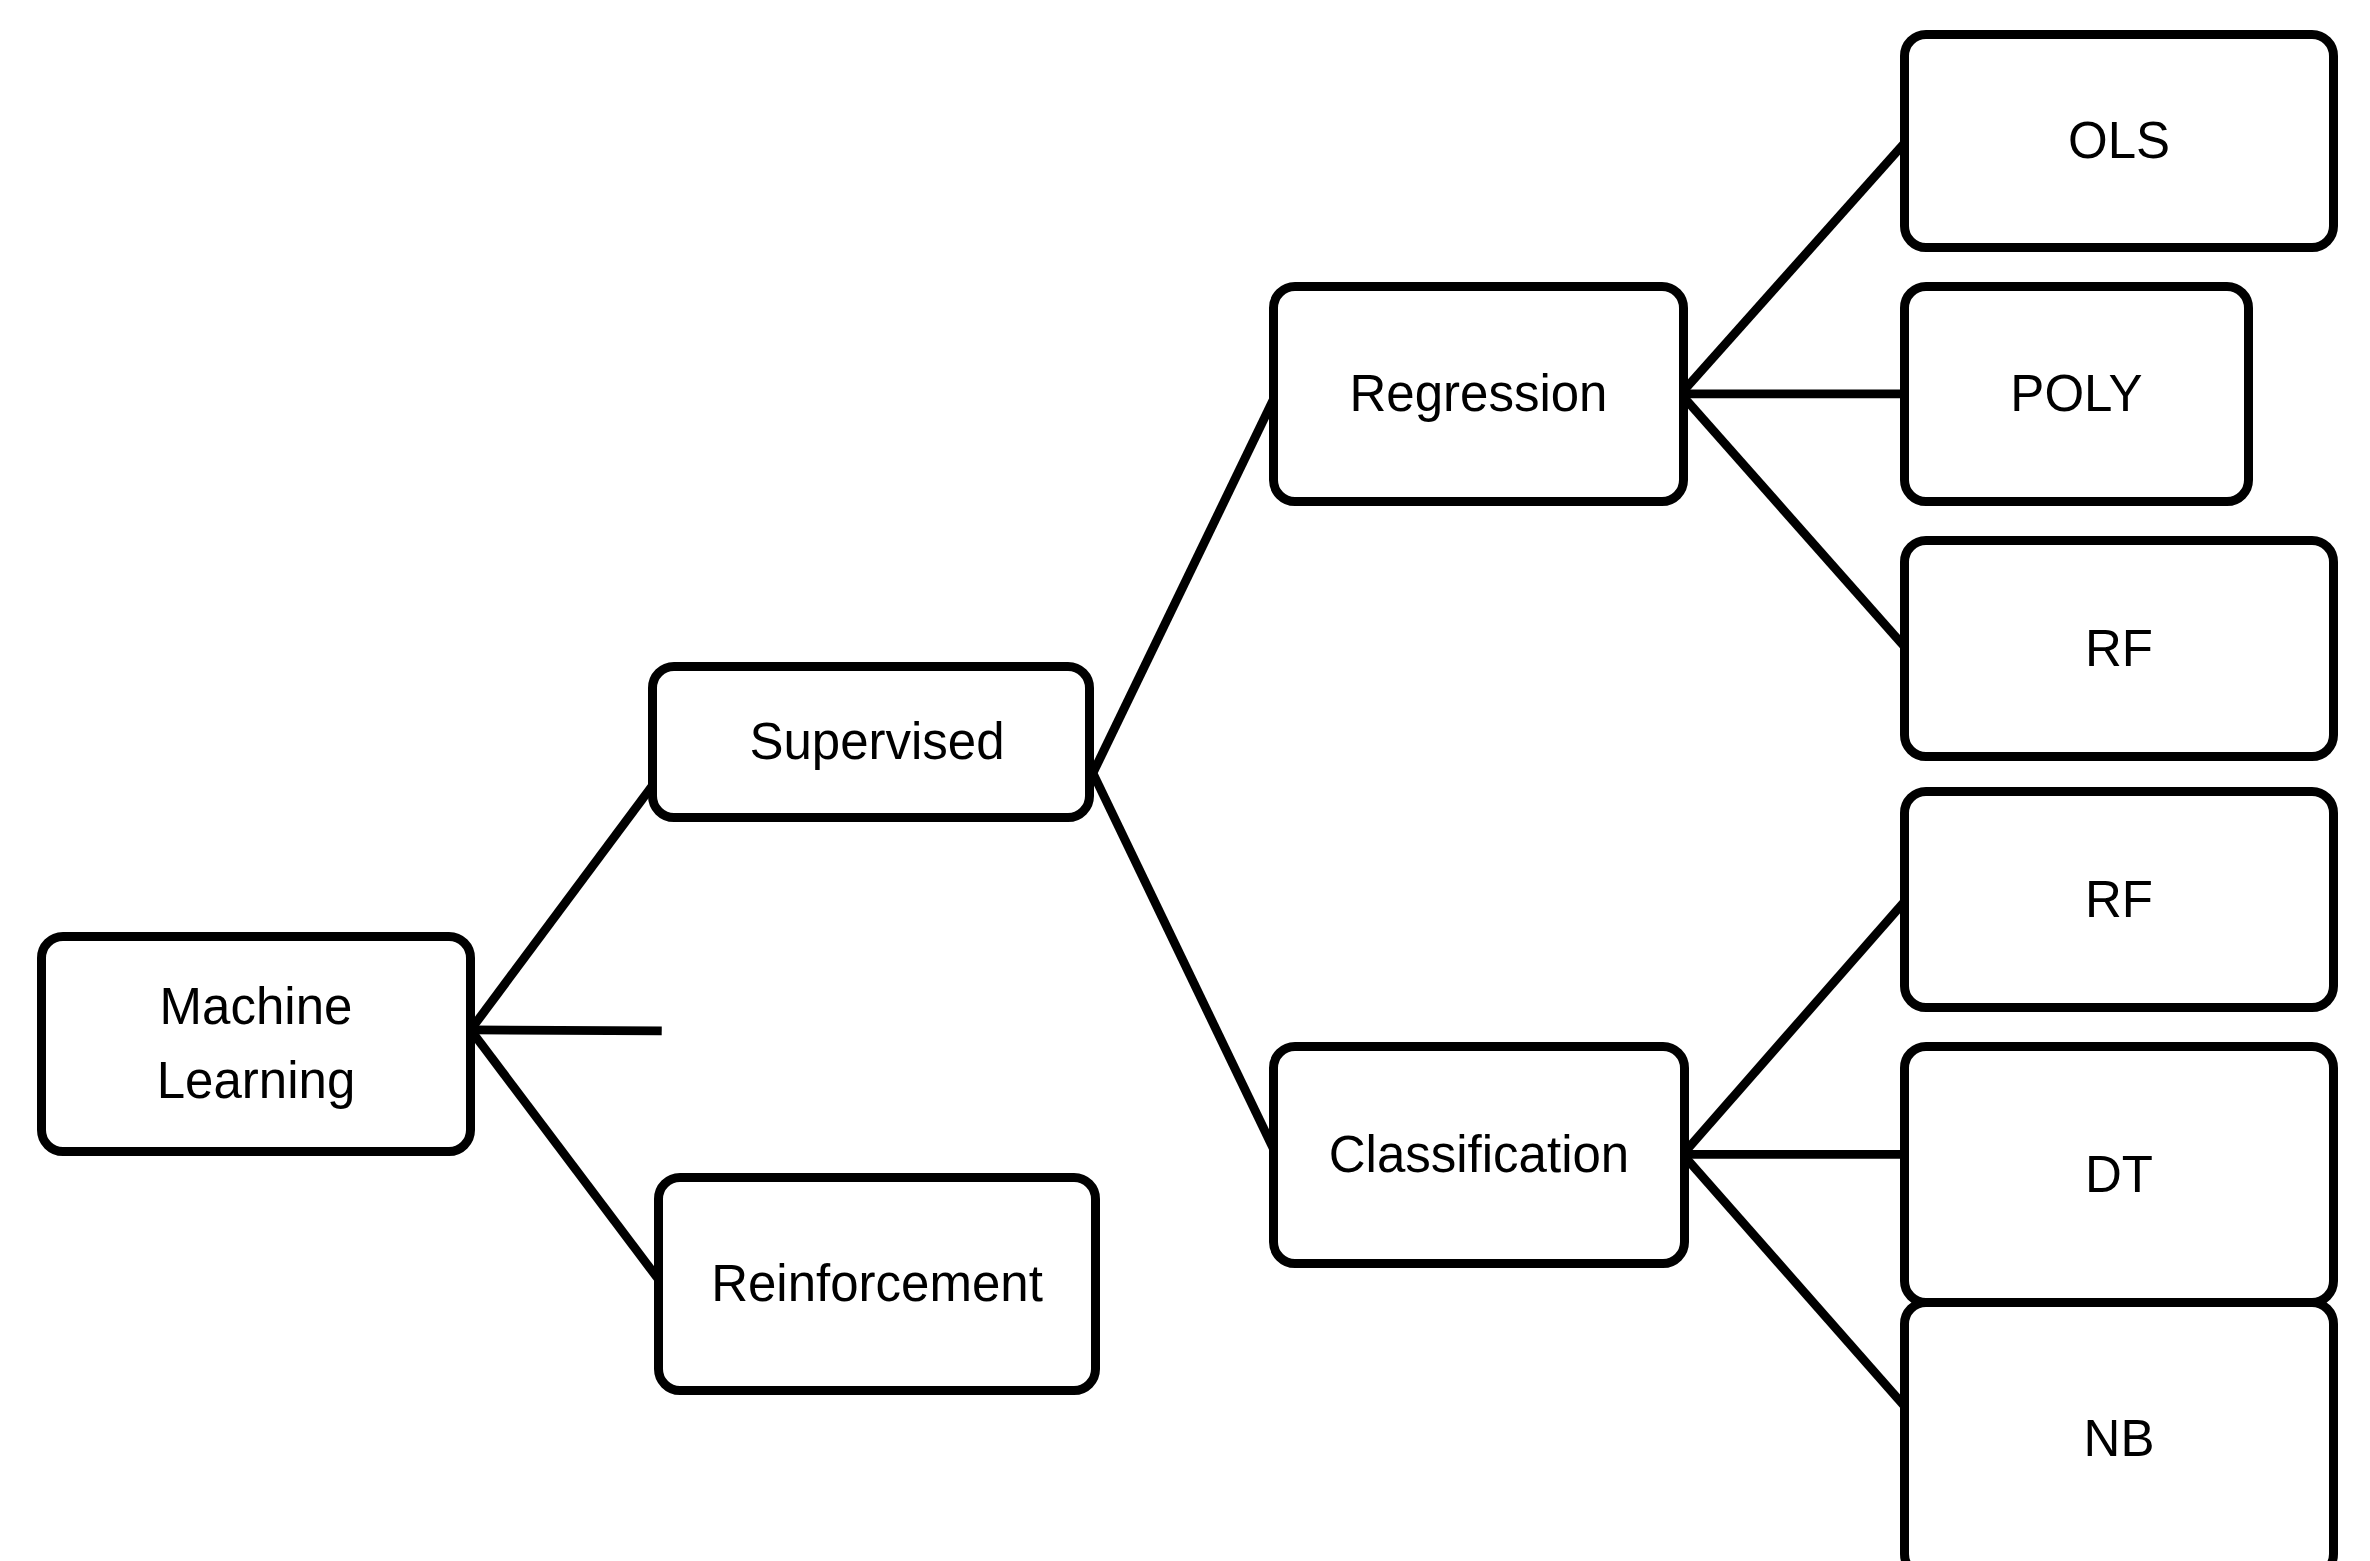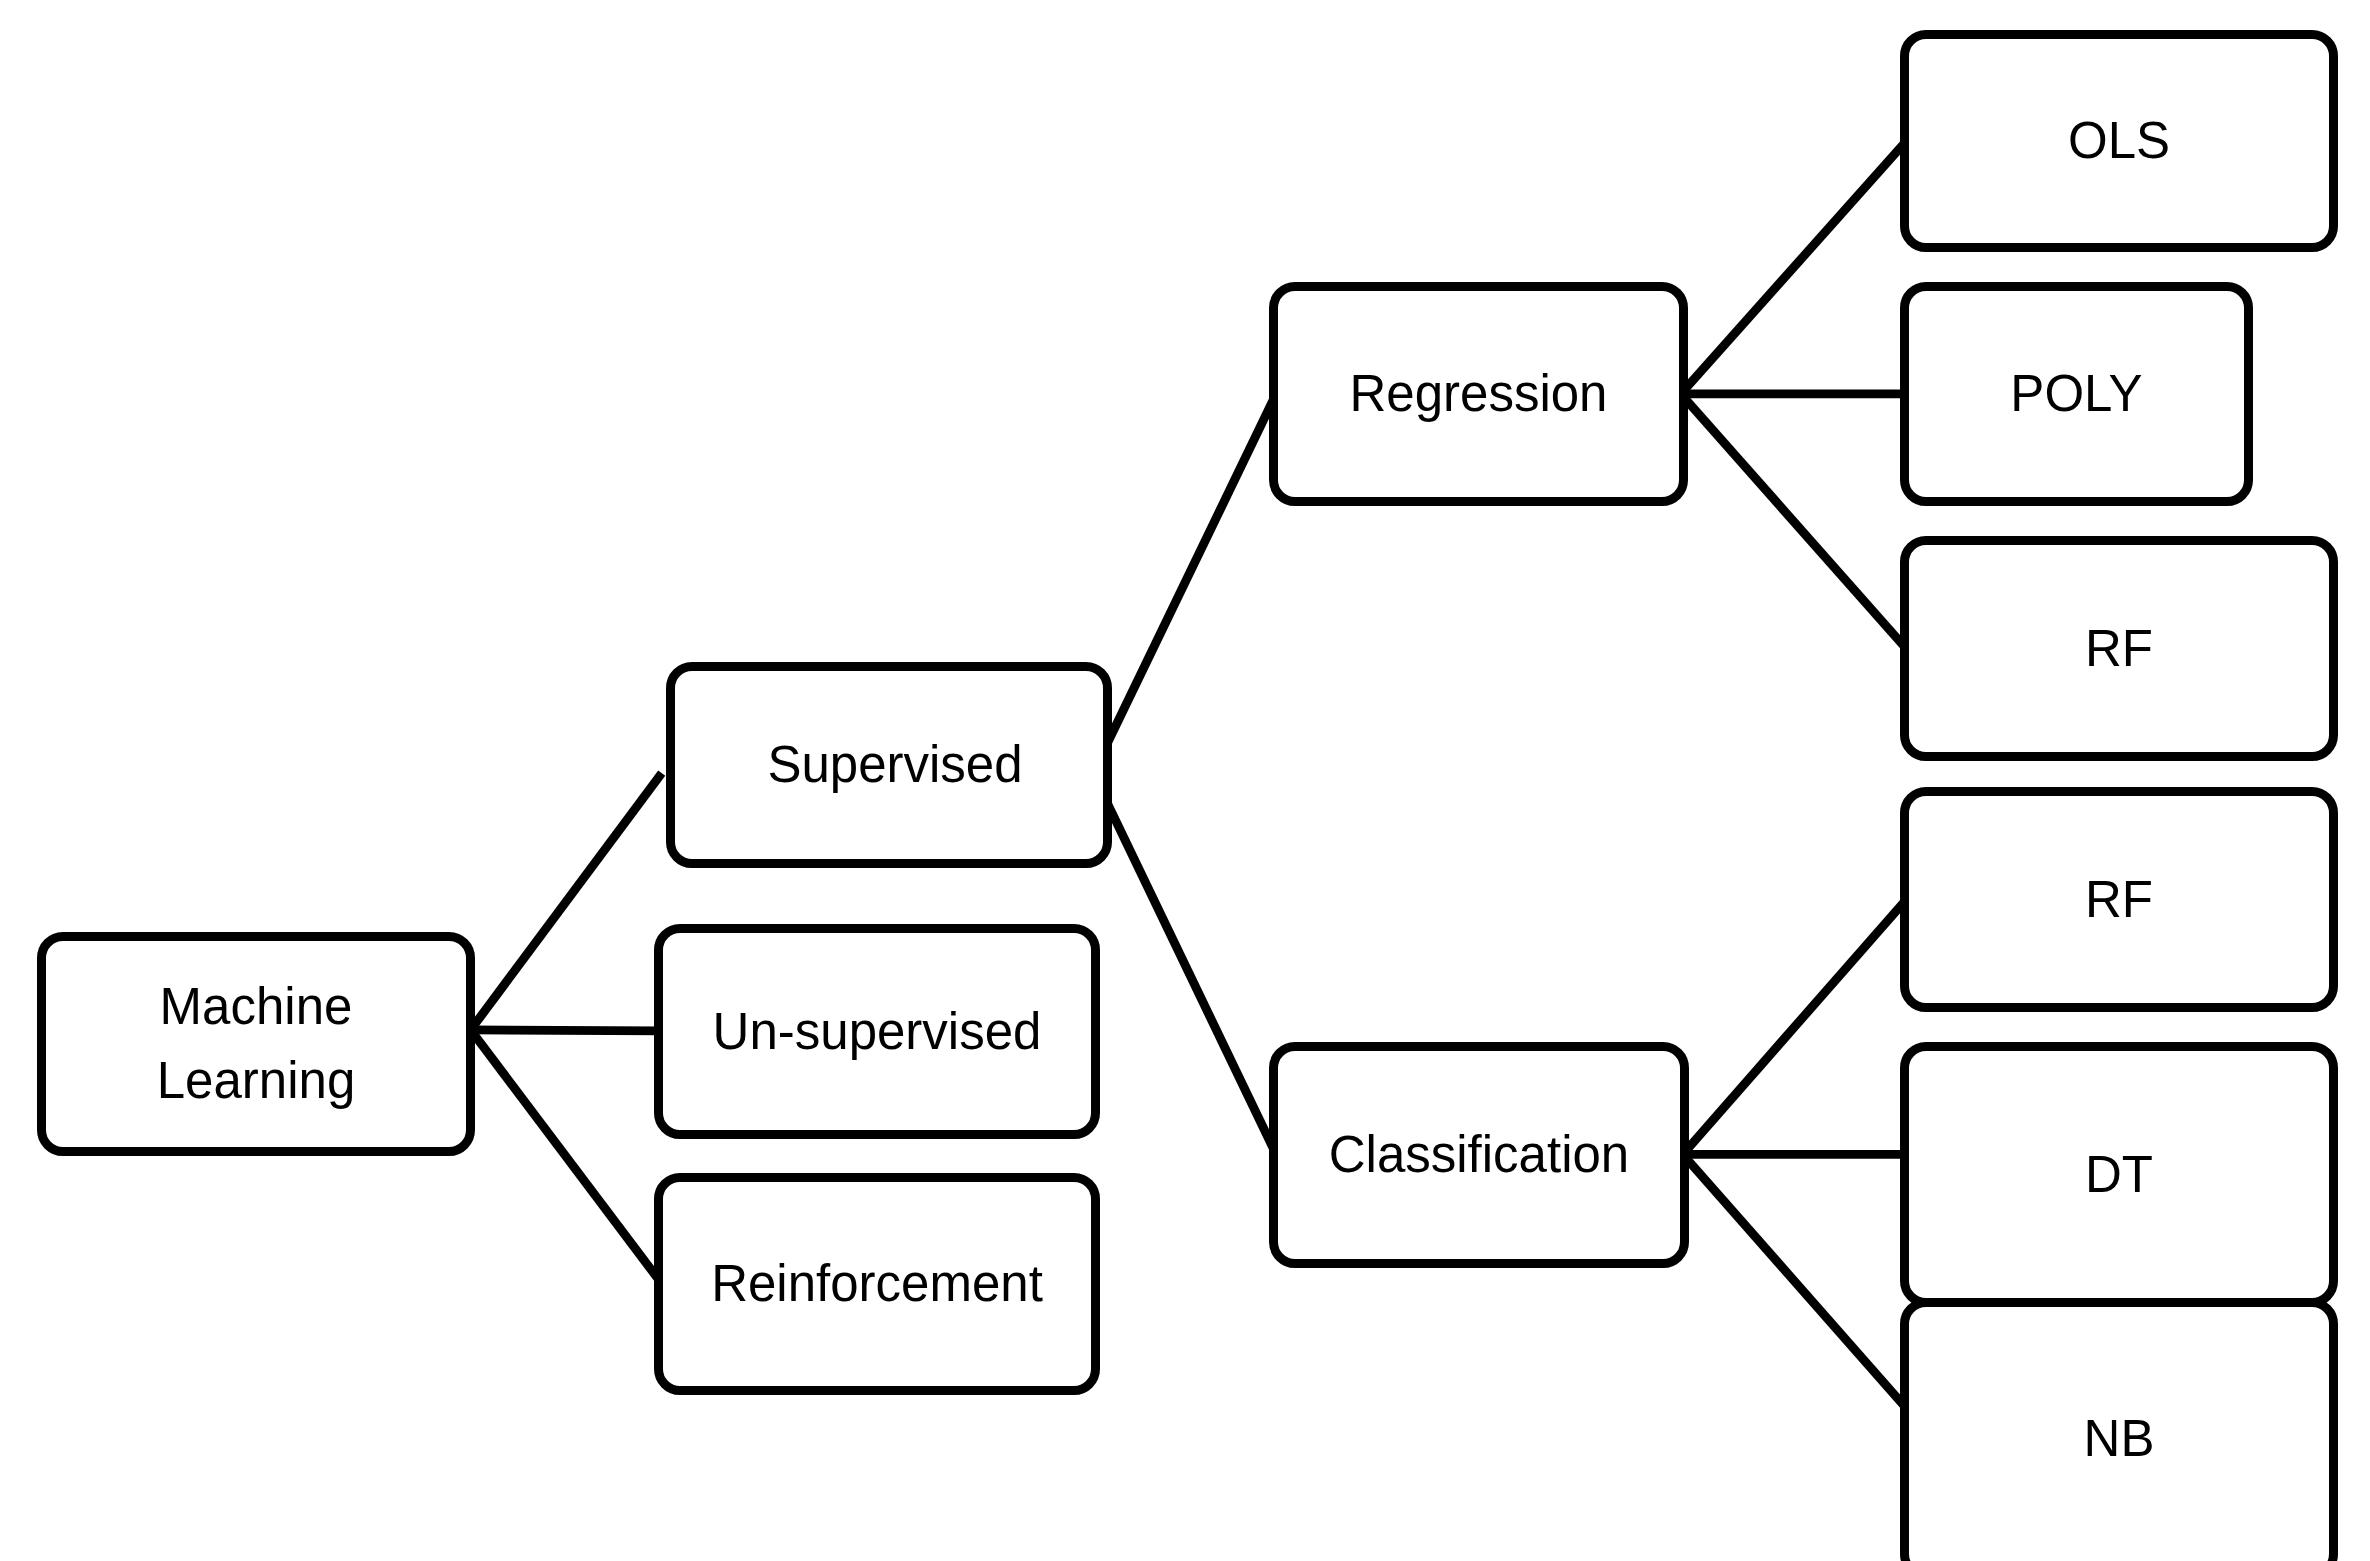--- a/index.html
+++ b/index.html
@@ -36,21 +36,21 @@
     align-items: center;
     justify-content: center;
     text-align: center;
     font-size: 51px;
     line-height: 1.45;
     color: #000000;
     z-index: 2;
   }
   
   #n-machine-learning   { left: 37px;   top: 919px;  width: 438px; height: 224px; margin-top: 13px; }
-  #n-supervised         { left: 666px;  top: 662px;  width: 446px; height: 206px; padding-left: 12px; }
+  #n-supervised         { left: 648px;  top: 662px;  width: 446px; height: 160px; padding-left: 12px; }
   #n-un-supervised      { left: 654px;  top: 924px;  width: 446px; height: 215px; }
   #n-reinforcement      { left: 654px;  top: 1173px; width: 446px; height: 222px; }
   #n-regression         { left: 1269px; top: 282px;  width: 419px; height: 224px; }
   #n-classification     { left: 1269px; top: 1042px; width: 420px; height: 226px; }
   #n-ols                { left: 1900px; top: 30px;   width: 438px; height: 222px; }
   #n-poly               { left: 1900px; top: 282px;  width: 353px; height: 224px; align-items: center; }
   #n-rf-regression      { left: 1900px; top: 536px;  width: 438px; height: 225px; }
   #n-rf-classification  { left: 1900px; top: 787px;  width: 438px; height: 225px; }
   #n-dt                 { left: 1900px; top: 1042px; width: 438px; height: 265px; }
   #n-nb                 { left: 1900px; top: 1298px; width: 438px; height: 282px; text-align: center; }
@@ -75,23 +75,20 @@
     <line x1="1717" y1="1178" x2="1945" y2="1178"></line>
     <line x1="1717" y1="1178" x2="1945" y2="1437"></line>
   </svg>
 
   <div class="node" id="n-machine-learning">
     <span class="label">Machine Learning</span>
   </div>
   <div class="node" id="n-supervised">
     <span class="label">Supervised</span>
   </div>
-  <div class="node" id="n-un-supervised">
-    <span class="label">Un-supervised</span>
-  </div>
   <div class="node" id="n-reinforcement">
     <span class="label">Reinforcement</span>
   </div>
   <div class="node" id="n-classification">
     <span class="label">Classification</span>
   </div>
   <div class="node" id="n-regression">
     <span class="label">Regression</span>
   </div>
   <div class="node" id="n-ols">

